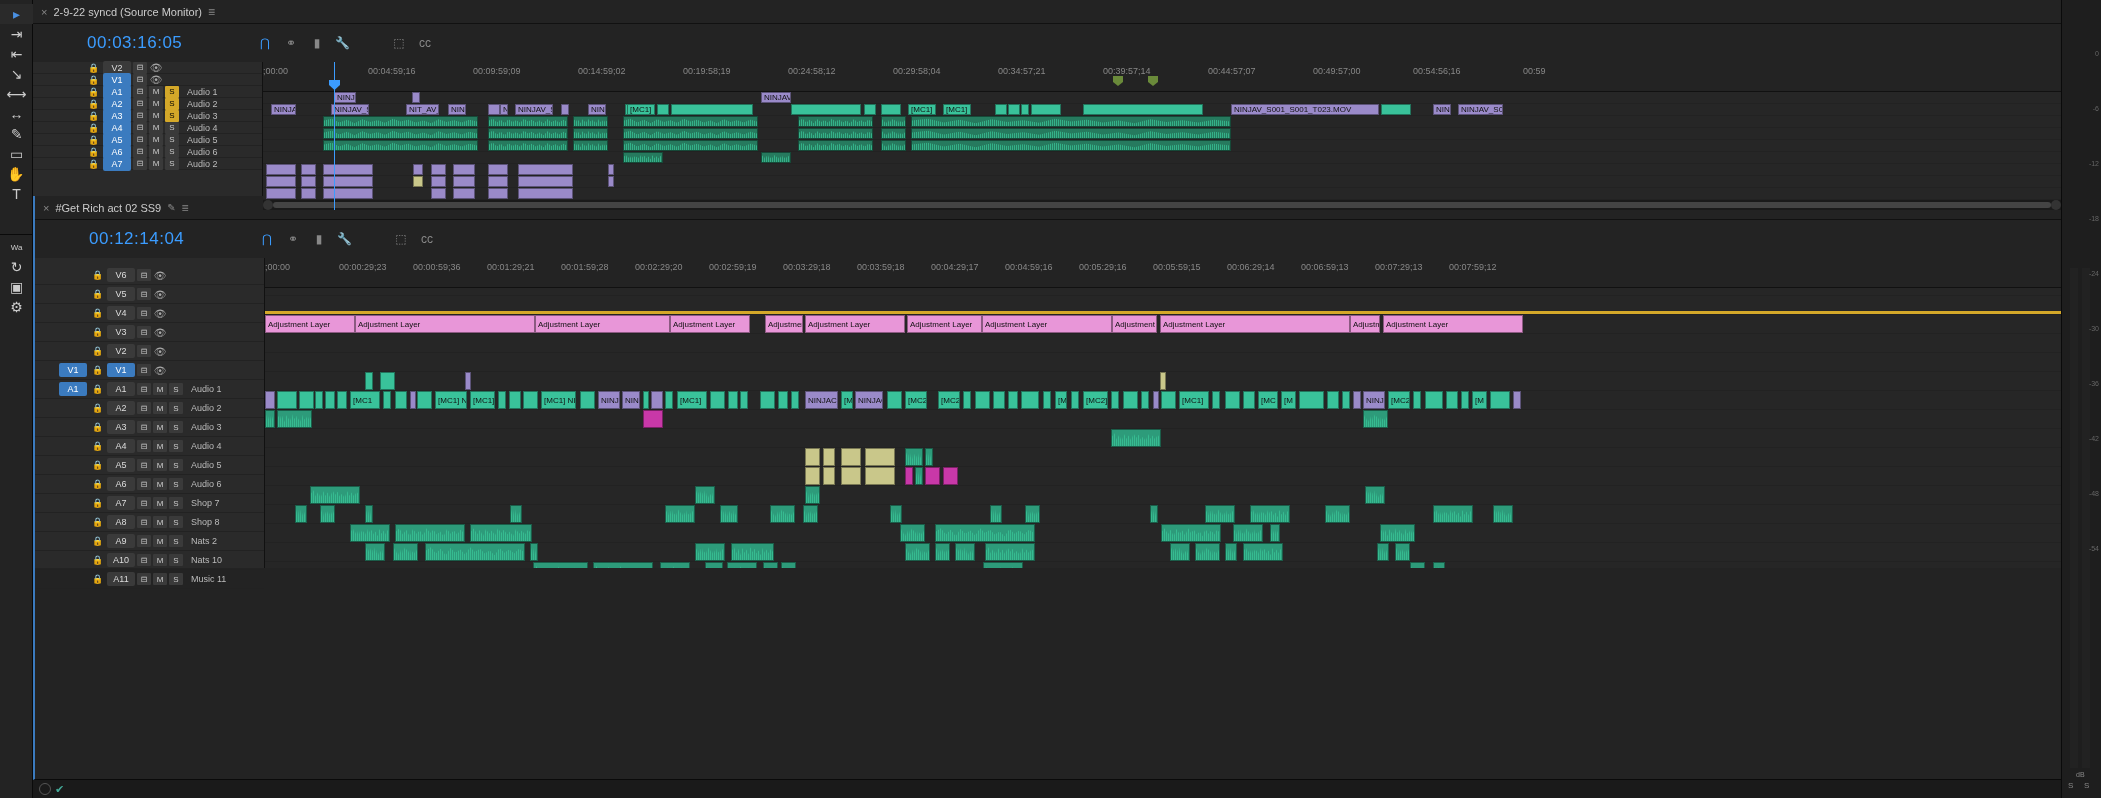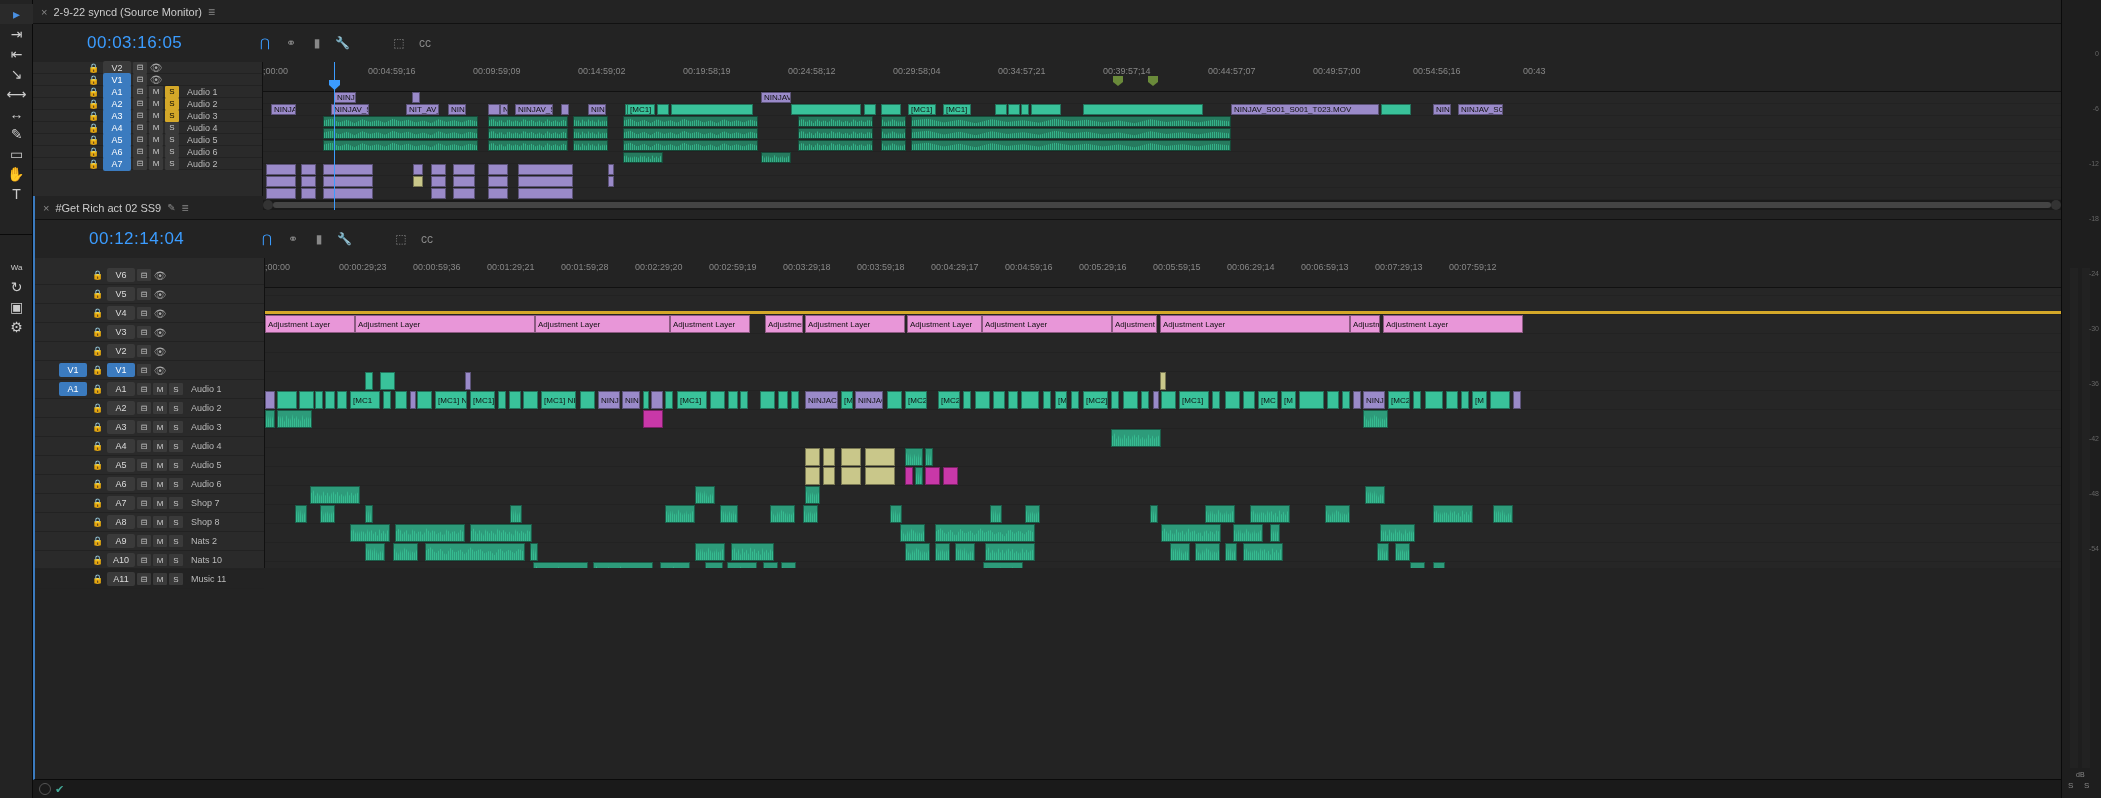--- a/index.html
+++ b/index.html
@@ -1,20 +1,20 @@
 <!DOCTYPE html>
 <html><head>
 <meta charset="utf-8">
 <style>
 * { margin: 0; padding: 0; box-sizing: border-box; font-family: 'Segoe UI', Arial, sans-serif; }
 body { background: #1a1a1a; color: #aaa; font-size: 10px; overflow: hidden; width: 2101px; height: 798px; display: flex; }
 .tool-sidebar { width: 33px; background: #232323; border-right: 1px solid #0a0a0a; display: flex; flex-direction: column; padding-top: 4px; }
 .tool-btn { width: 33px; height: 20px; display: flex; align-items: center; justify-content: center; cursor: pointer; color: #ccc; font-size: 14px; }
 .tool-btn.active { background: #2a2a2a; color: #4a90e2; }
-.tool-side-bottom { margin-top: 30px; border-top:1px solid #0a0a0a; padding-top:22px;}
+.tool-side-bottom { margin-top: 30px; border-top:1px solid #0a0a0a; padding-top:2px;}
 .main-area { flex: 1; display: flex; flex-direction: column; }
 .timeline-panel { background: #232323; border-bottom: 1px solid #0a0a0a; }
 .panel-header { height: 24px; display: flex; align-items: center; padding: 0 8px; background: #232323; border-bottom: 1px solid #111; gap: 6px;}
 .panel-header .close { color: #888; font-size: 11px; cursor:pointer;}
 .panel-header .title { color: #ccc; font-size: 11px; }
 .panel-header .pencil { color:#888; font-size:10px;}
 .panel-header .menu { color:#888; font-size:12px;}
 .controls-row { height: 38px; display: flex; align-items: center; padding: 0 20px 0 54px; gap: 10px; }
 .timecode { color: #3b9cff; font-size: 17px; font-weight: 300; letter-spacing: 0.5px; width:160px;}
 .ctrl-icon { color: #888; font-size: 12px; width:16px; text-align:center; cursor:pointer;}
@@ -195,21 +195,21 @@
             <div class="ruler-tick" style="left: 210px;">00:09:59;09</div>
             <div class="ruler-tick" style="left: 315px;">00:14:59;02</div>
             <div class="ruler-tick" style="left: 420px;">00:19:58;19</div>
             <div class="ruler-tick" style="left: 525px;">00:24:58;12</div>
             <div class="ruler-tick" style="left: 630px; text-align: right;">00:29:58;04</div>
             <div class="ruler-tick" style="left: 735px;">00:34:57;21</div>
             <div class="ruler-tick" style="left: 840px;">00:39:57;14</div>
             <div class="ruler-tick" style="left: 945px;">00:44:57;07</div>
             <div class="ruler-tick" style="left: 1050px;">00:49:57;00</div>
             <div class="ruler-tick" style="left: 1150px;">00:54:56;16</div>
-            <div class="ruler-tick" style="left: 1260px;">00:43</div>
+            <div class="ruler-tick" style="left: 1260px;">00:59</div>
           </div>
         <div class="playhead" style="left:71px;"></div>
         <div class="tracks-area" id="p1-tracks">
             <div class="track-lane vid" style="height: 12px;">
               <div class="clip purple" style="left: 71px; width: 22px;">NINJA</div>
               <div class="clip purple" style="left: 149px; width: 8px;"></div>
               <div class="clip purple" style="left: 498px; width: 30px;">NINJAV</div>
             </div>
             <div class="track-lane vid" style="height: 12px;">
               <div class="clip purple" style="left: 8px; width: 25px;">NINJAV_</div>

